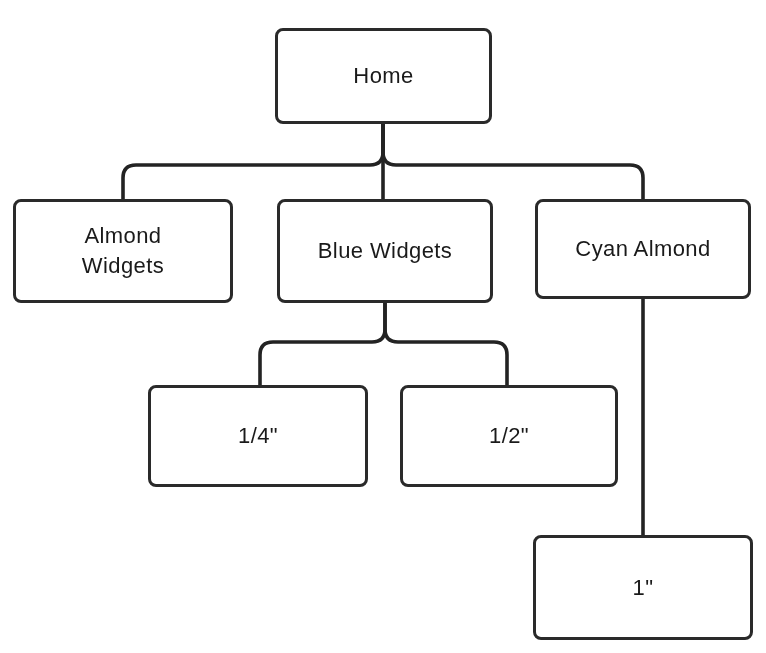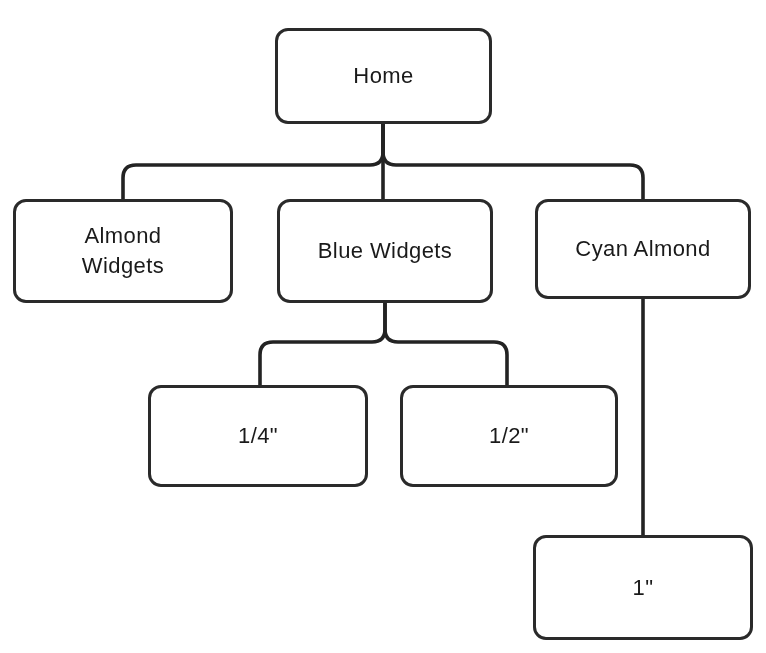--- a/index.html
+++ b/index.html
@@ -25,21 +25,21 @@
   .edge {
     fill: none;
     stroke: #232323;
     stroke-width: 3.6;
   }
   .node {
     position: absolute;
     box-sizing: border-box;
     background: #ffffff;
     border: 3.5px solid #2a2a2a;
-    border-radius: 13px;
+    border-radius: 8px;
     display: flex;
     align-items: center;
     justify-content: center;
     text-align: center;
     color: #1a1a1a;
     font-size: 22px;
     letter-spacing: 0.4px;
     line-height: 1.35;
   }
   .node--home    { left: 275px; top: 28px;  width: 217px; height: 96px;  }

